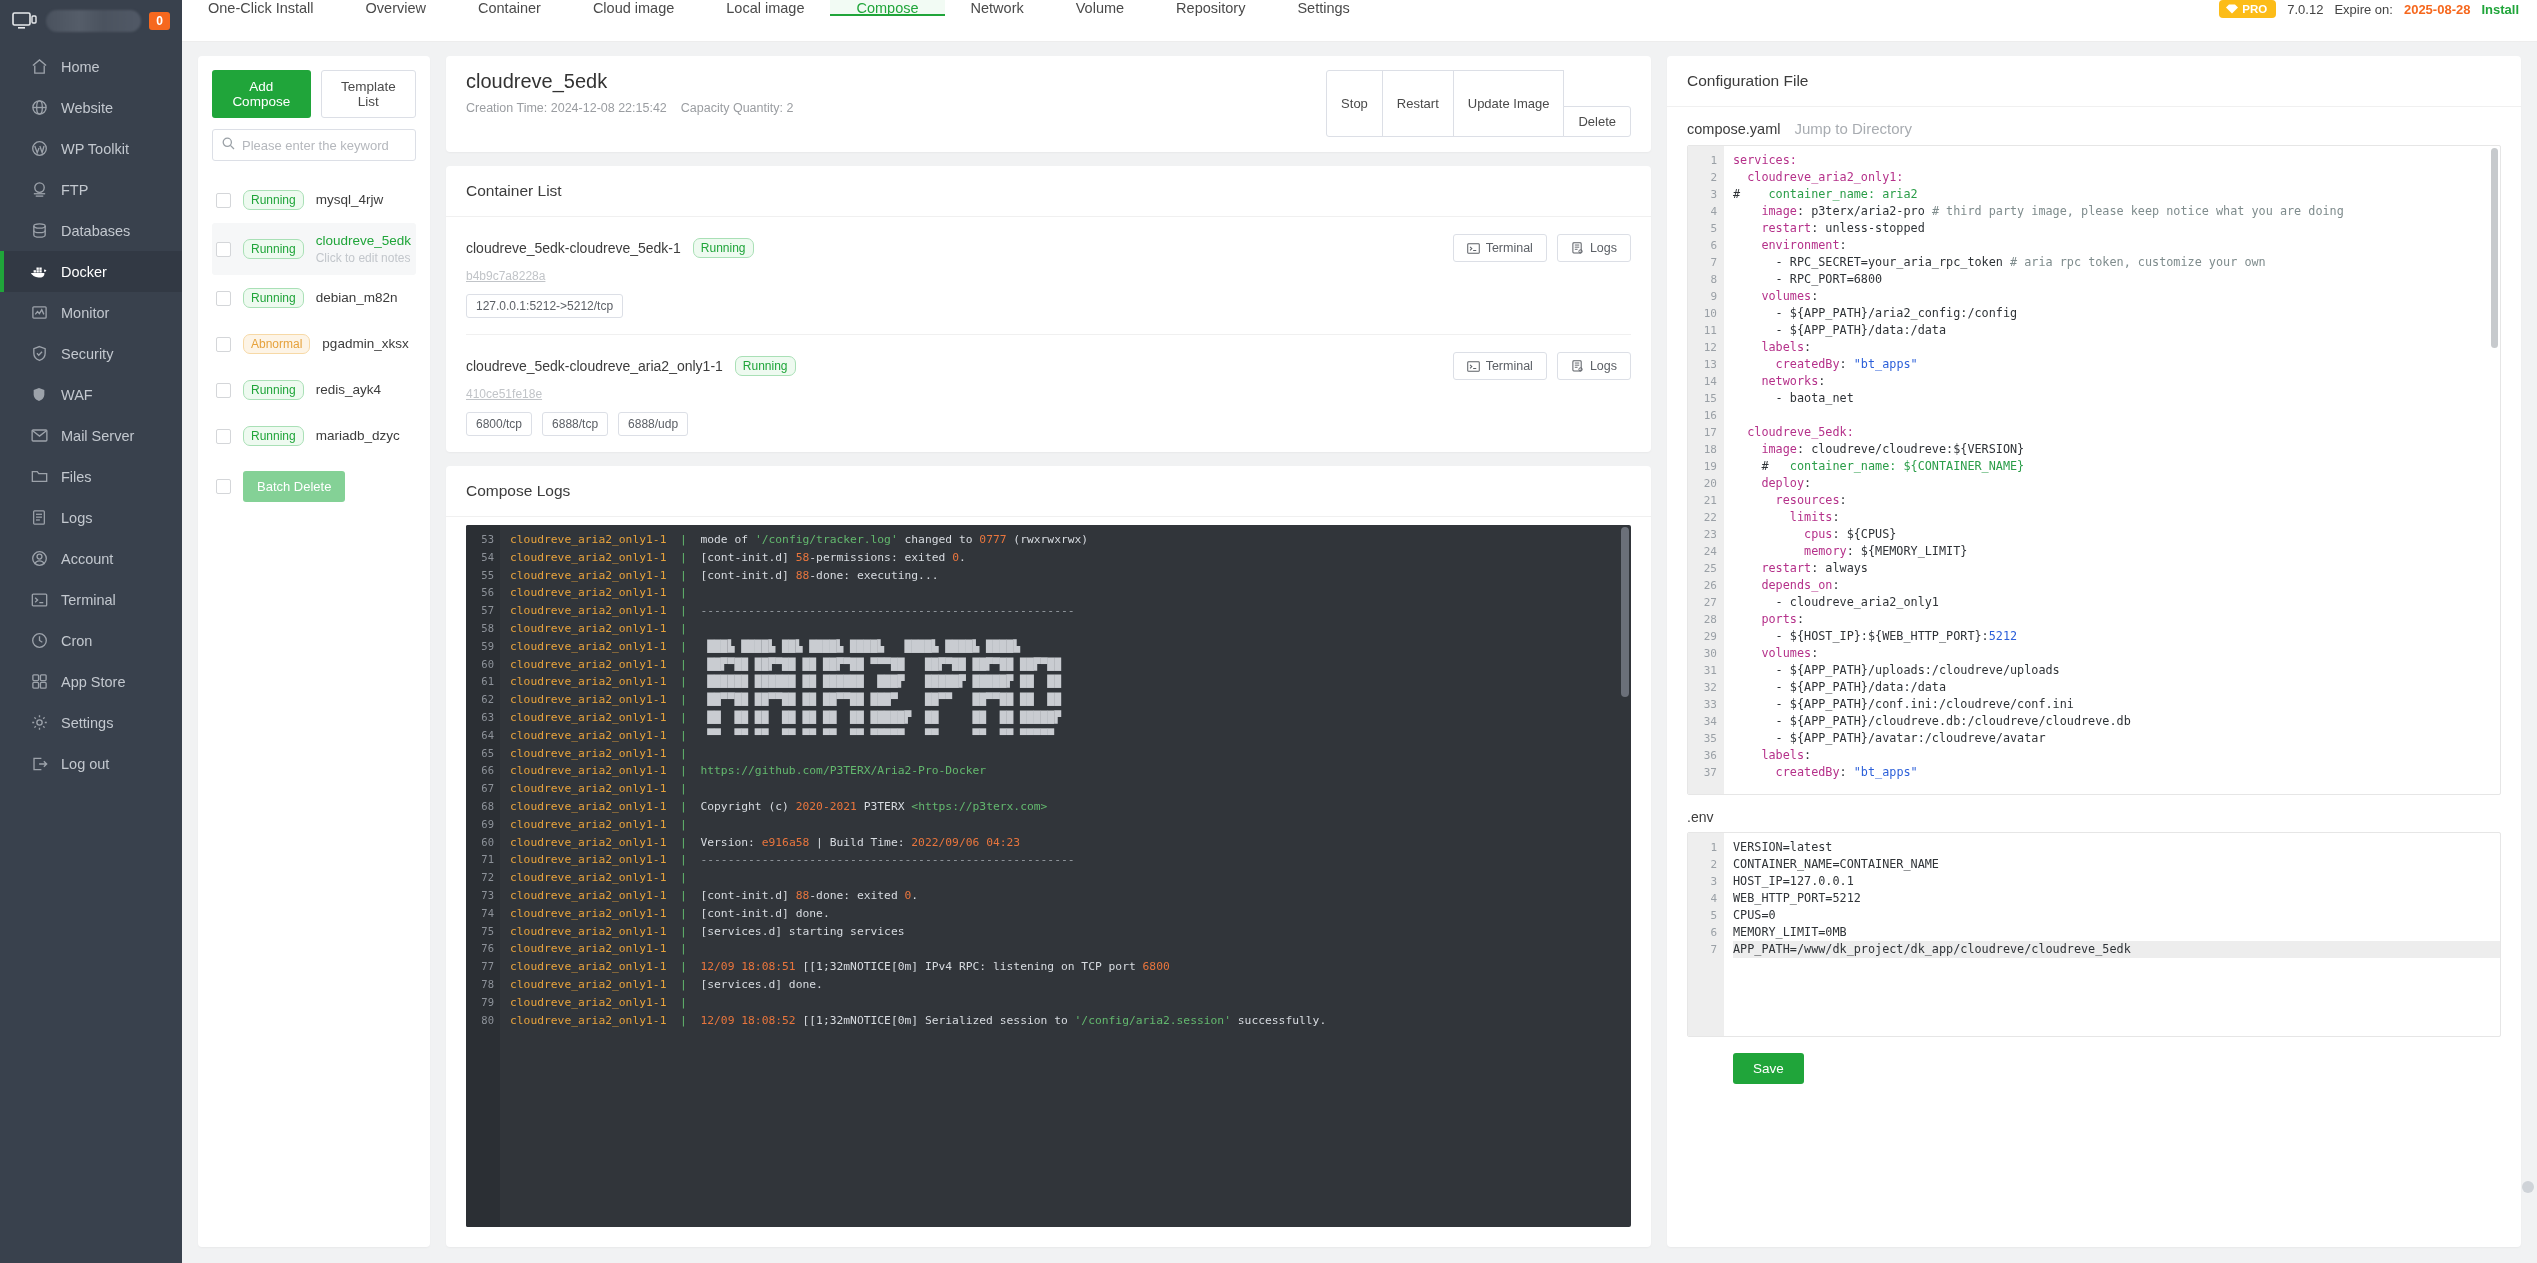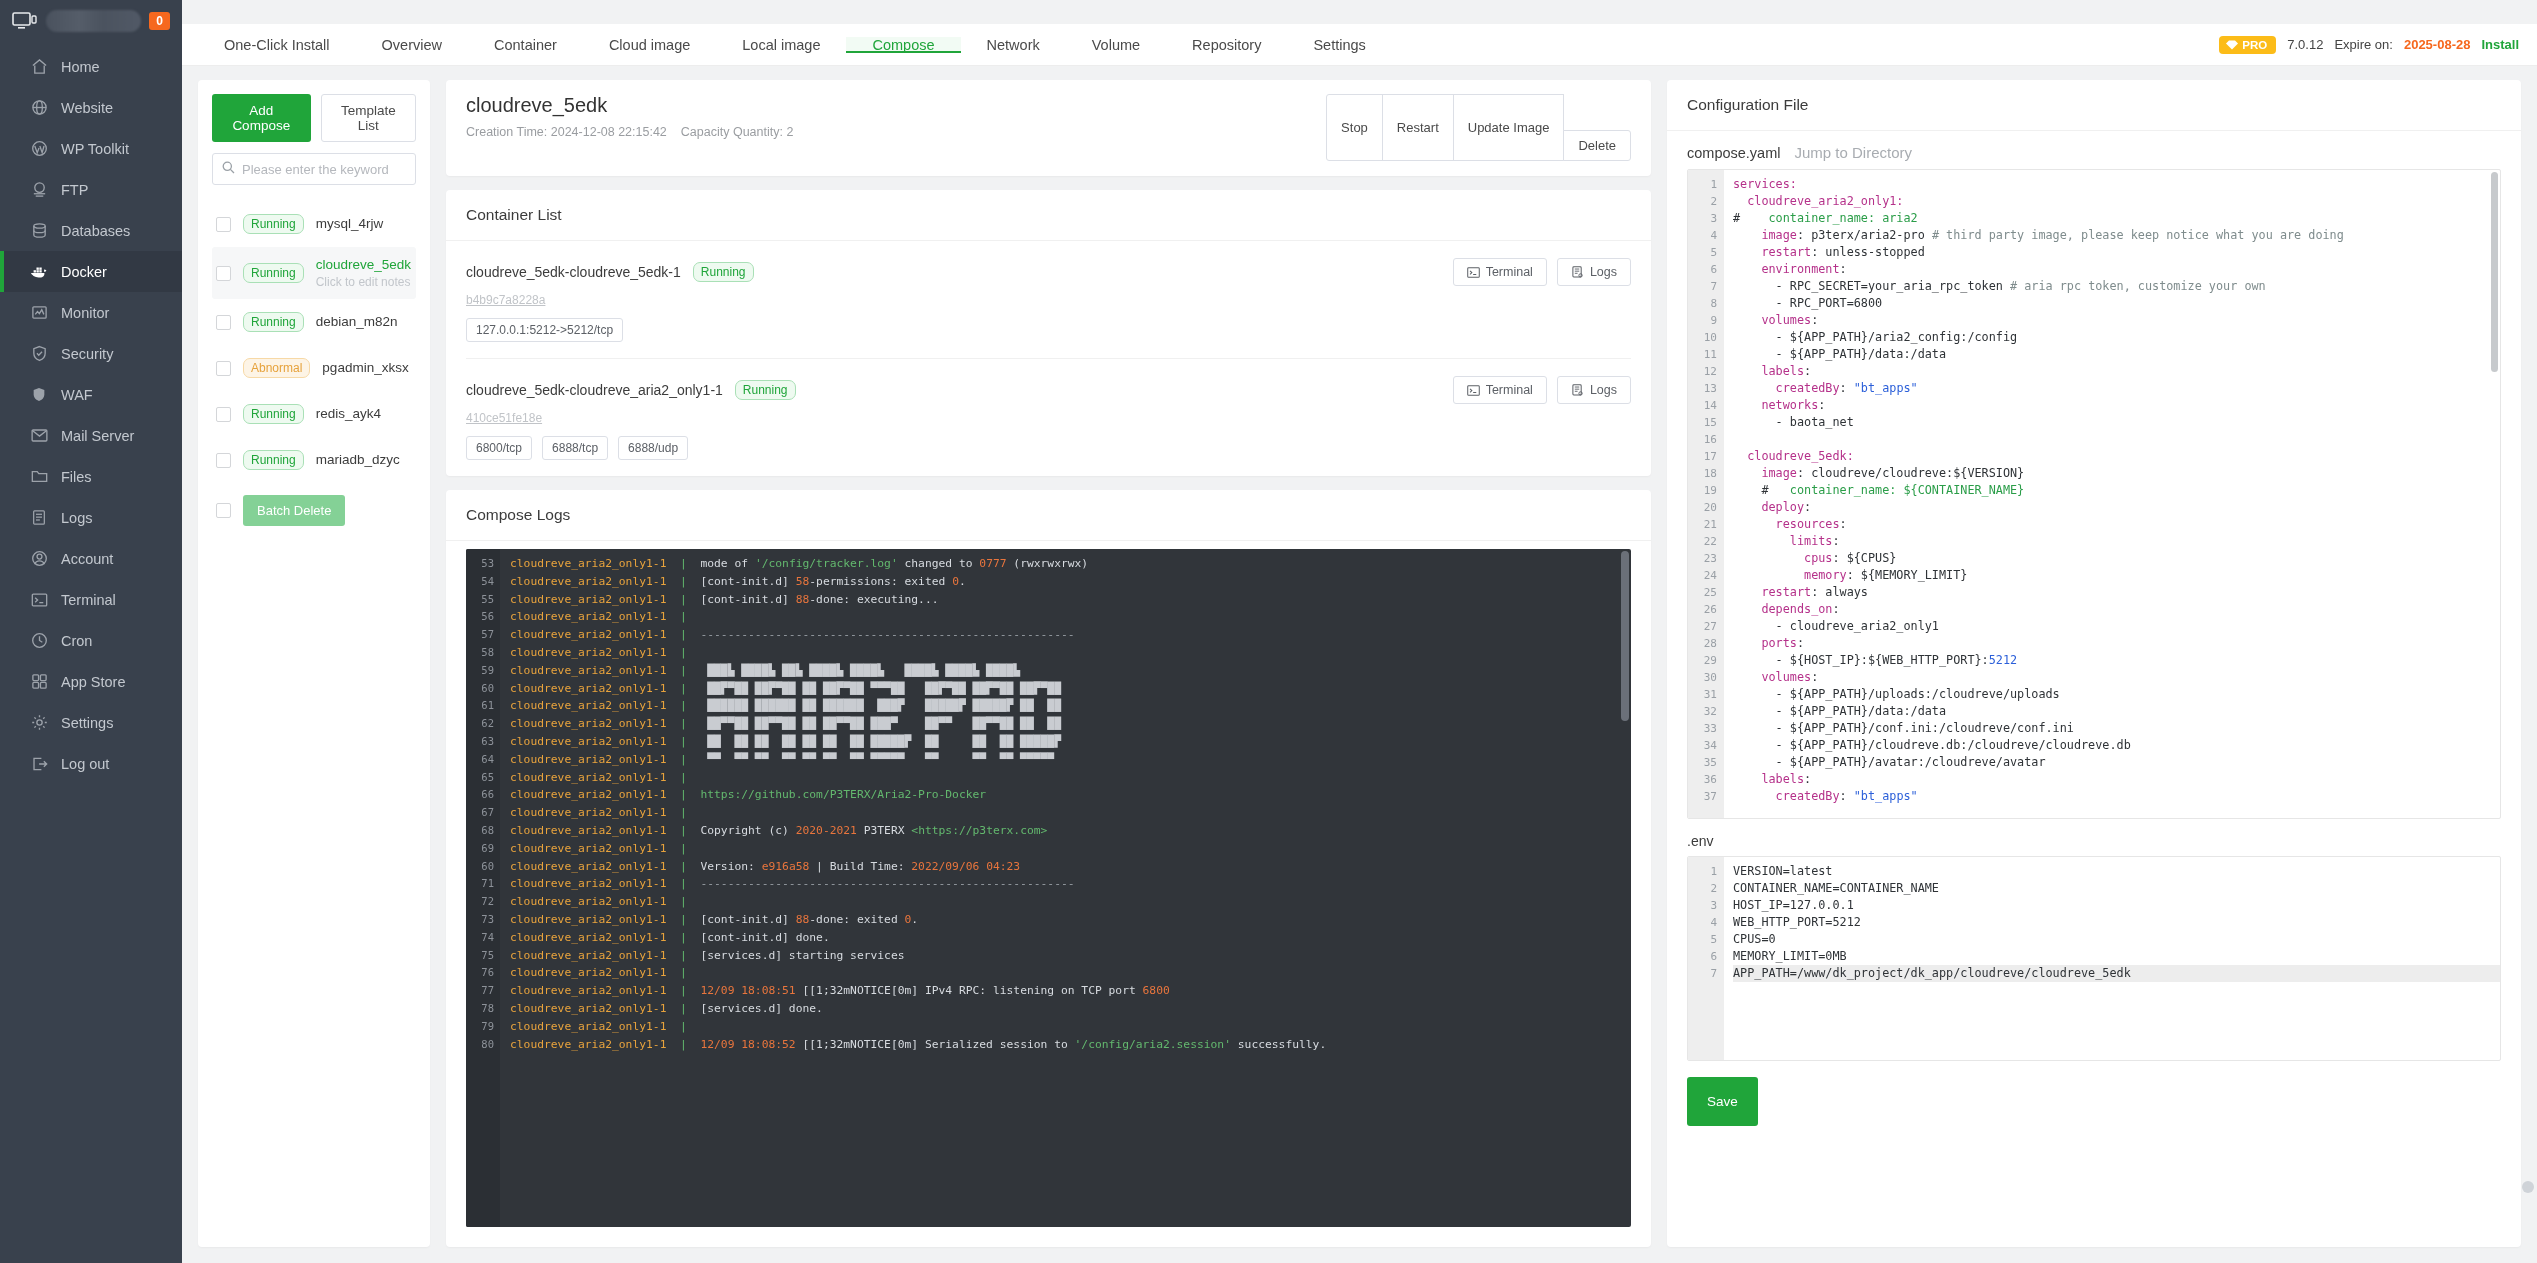--- a/index.html
+++ b/index.html
@@ -43,24 +43,23 @@
   .sb-item .ic { width: 18px; height: 18px; flex: 0 0 18px; display: flex; align-items: center; justify-content: center; opacity: .72; }
   .sb-item .ic svg { display: block; }
   .sb-item.active { background: #323944; color: #fff; border-left-color: #20a53a; }
   .sb-item.active .ic { opacity: 1; }
 
   
   .main { flex: 1 1 auto; display: flex; flex-direction: column; min-width: 0; background: #f1f2f3; }
 
   .topbar {
     height: 42px; background: #fff;
-    display: flex; align-items: center;
-    padding-left: 16px; padding-right: 18px;
+    display: flex; align-items: flex-start;
+    padding-right: 18px;
     border-bottom: 1px solid #ededed;
-    margin-top: 24px;
   }
   .tabs { display: flex; align-items: stretch; gap: 0; }
   .tab {
     display: flex; align-items: center; padding: 0 26px;
     font-size: 14.5px; color: #4a4a4a; cursor: pointer;
     position: relative;
   }
   .tab.active { color: #20a53a; background: #f2fbf4; }
   .tab.active::after {
     content: ""; position: absolute; left: 0; right: 0; bottom: 0;
@@ -222,21 +221,21 @@
   .k-cmt { color: #7f8c8d; }
   .k-txt { color: #2f3337; }
   .code-scroll {
     position: absolute; right: 2px; top: 2px; width: 7px; height: 200px;
     background: #c7cacd; border-radius: 4px;
   }
   .env-label { padding: 14px 20px 7px 20px; font-size: 14px; color: #3c3c3c; }
   .save-row { padding: 16px 20px 18px 20px; }
   .btn-save {
     background: #20a53a; color: #fff; border: none; border-radius: 3px;
-    font-size: 13.5px; padding: 17px 20px; cursor: pointer; font-family: inherit;
+    font-size: 13.5px; padding: 8px 20px; cursor: pointer; font-family: inherit; margin-left: 46px;
   }
   .scroll-dot {
     position: fixed; right: 3px; bottom: 70px; width: 12px; height: 12px;
     border-radius: 50%; background: #cfd3d8;
   }
 </style>
 </head>
 <body>
 
 <div class="app">

